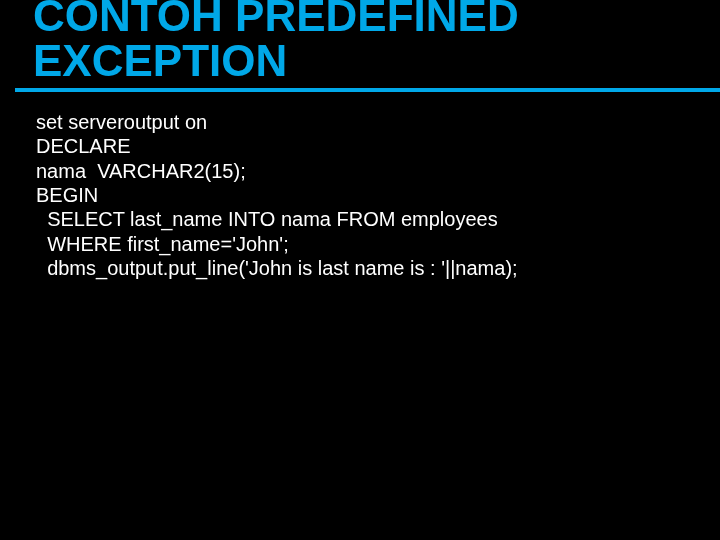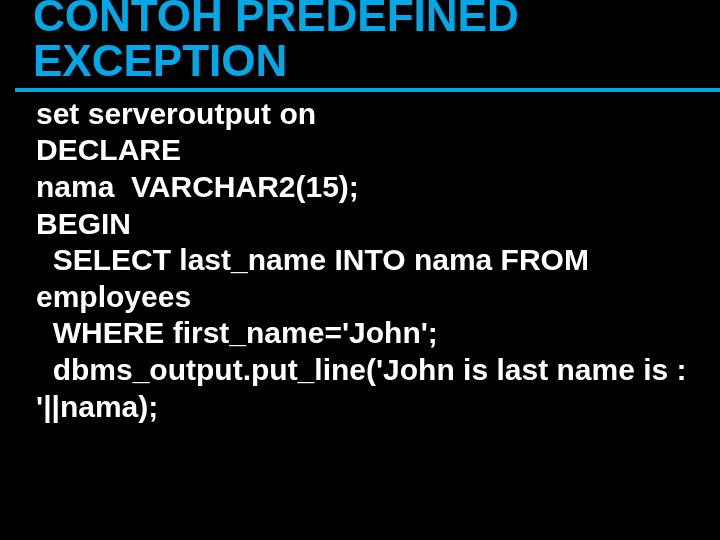--- a/index.html
+++ b/index.html
@@ -27,24 +27,24 @@
     margin-top: -6px;
     border-bottom: 4px solid #00a8e8;
     display: inline-block;
   }
   .title-wrap {
     width: 720px;
     padding-left: 15px;
   }
   .code {
     color: #fff;
-    font-weight: 700;
-    font-size: 30px;
+    font-weight: 400;
+    font-size: 20px;
     line-height: 1.22;
-    padding: 4px 18px 0 36px;
+    padding: 18px 18px 0 36px;
     white-space: pre-wrap;
     letter-spacing: 0px;
   }
 </style>
 </head>
 <body>
 
 <div class="slide">
   <div class="title-wrap">
     <div class="title">CONTOH PREDEFINED EXCEPTION</div>

